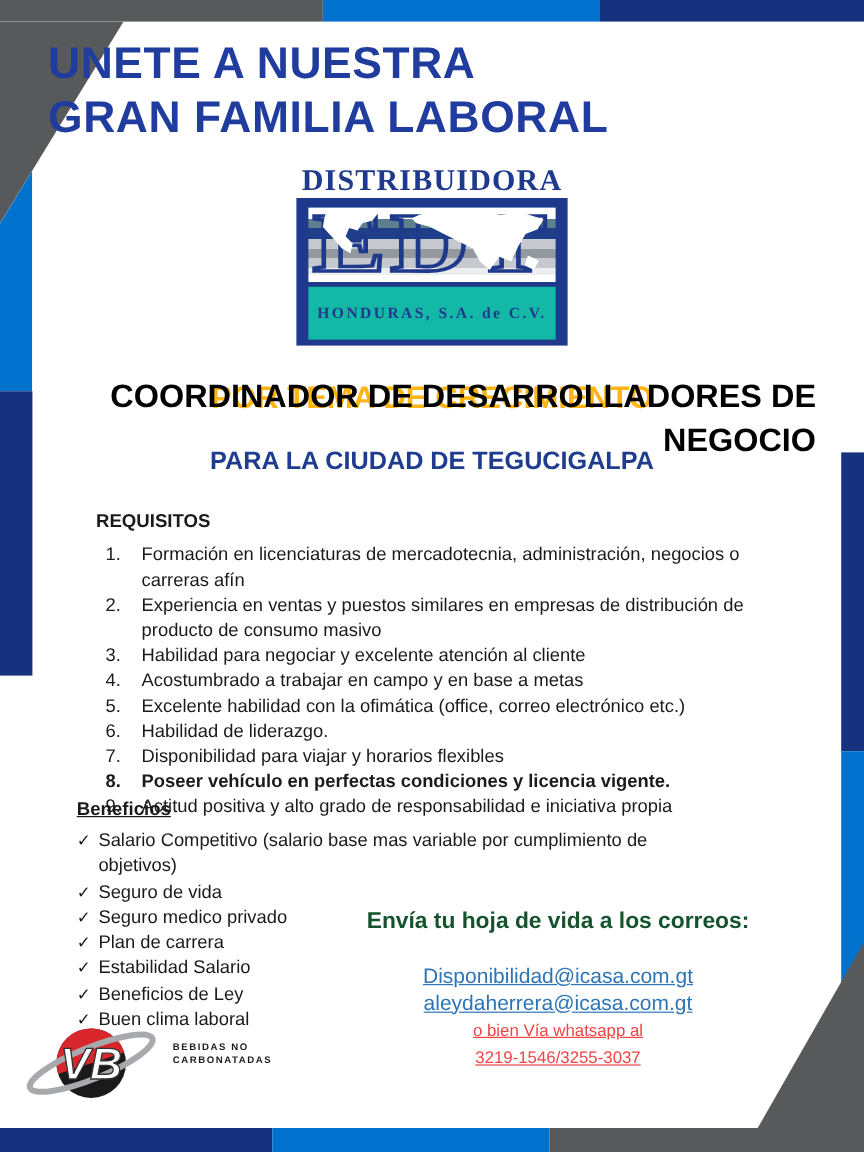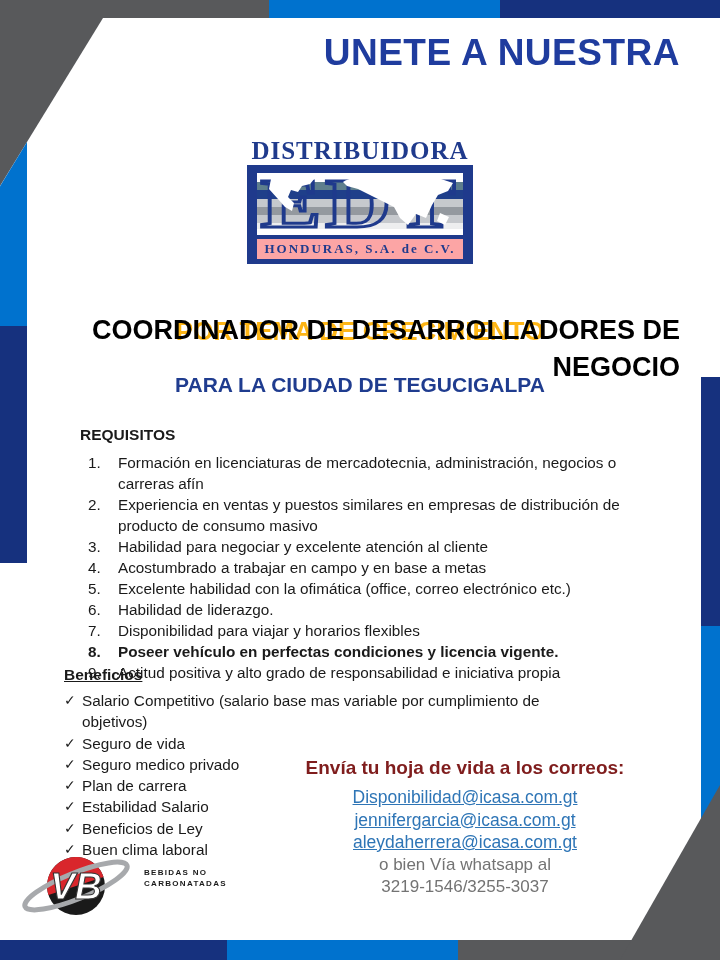--- a/index.html
+++ b/index.html
@@ -23,21 +23,21 @@
   .right-blue-band{left:701px;top:626px;width:19px;height:334px;background:#0072CE;}
   .bottom-bar-navy{left:0;top:940px;width:227px;height:20px;background:#16317E;}
   .bottom-bar-blue{left:227px;top:940px;width:231px;height:20px;background:#0072CE;}
   .bottom-bar-gray{left:458px;top:940px;width:262px;height:20px;background:#58595B;}
   .br-gray-tri{left:620px;top:785px;width:100px;height:175px;background:#58595B;
     clip-path:polygon(100% 0,100% 100%,0 100%);}
 
   
   .page-title{
     position:absolute;left:40px;top:30px;width:640px;
-    text-align:right;font-weight:bold;font-size:37px;line-height:45px;
+    text-align:left;font-weight:bold;font-size:37px;line-height:45px;
     color:#1F3C9E;letter-spacing:0.5px;
   }
 
   
   .logo{position:absolute;left:0;top:126px;width:720px;text-align:center;}
   .logo-top{
     font-family:"Liberation Serif", serif;font-weight:bold;font-size:25px;
     color:#1F3A8C;letter-spacing:1px;line-height:26px;margin-top:12px;
   }
   .logo-box{
@@ -51,23 +51,23 @@
       #94999F 55% 68%, #C6C9CD 68% 81%, #EDEEEF 81% 90%, #ffffff 90% 100%);
   }
   .edt-text{
     position:absolute;inset:0;display:flex;align-items:center;justify-content:center;
     font-family:"Liberation Serif", serif;font-weight:bold;font-size:70px;line-height:1;
     color:transparent;-webkit-text-stroke:3px #1F3A8C;
     transform:scaleX(1.3);letter-spacing:3px;
   }
   .continents{position:absolute;inset:0;}
   .logo-bottom{
-    margin-top:4px;background:#fca5a5;color:#1F3A8C;
+    margin-top:4px;background:#14b8a6;color:#1F3A8C;
     font-family:"Liberation Serif", serif;font-weight:bold;font-size:13px;
-    letter-spacing:2px;text-align:center;padding:2px 0;
+    letter-spacing:2px;text-align:center;padding:14px 0;
   }
 
   
   .reason{
     position:absolute;left:40px;top:276px;width:640px;text-align:center;
     font-weight:bold;font-size:26px;color:#FDB515;margin-top:40px;
   }
   .position-title{
     position:absolute;left:40px;top:312px;width:640px;text-align:right;
     font-weight:bold;font-size:27px;line-height:37px;color:#000000;
@@ -88,23 +88,23 @@
 
   
   .ben-section{position:absolute;left:64px;top:666px;width:540px;}
   .ben-title{font-weight:bold;font-size:15.5px;text-decoration:underline;}
   .ben-list{margin:6px 0 0;padding:0;list-style:none;font-size:15.3px;line-height:21.3px;}
   .ben-list li{display:grid;grid-template-columns:18px 505px;}
   .chk{font-size:14px;}
 
   
   .contact{position:absolute;left:270px;top:757px;width:390px;text-align:center;}
-  .contact-heading{font-weight:bold;font-size:19px;color:#7f1d1d;margin-bottom:7px;}
+  .contact-heading{font-weight:bold;font-size:19px;color:#14532d;margin-bottom:23px;}
   .email{display:block;color:#2E75B6;text-decoration:underline;font-size:17.5px;line-height:22.5px;}
-  .wa-line{display:block;color:#737373;font-size:17px;line-height:22.5px;}
+  .wa-line{display:block;color:#ef4444;text-decoration:underline;font-size:14px;line-height:22.5px;}
 
   
   .brand{position:absolute;left:18px;top:840px;display:flex;align-items:center;}
   .brand svg{overflow:visible;}
   .brand-tagline{
     margin-left:4px;margin-top:-14px;
     font-size:8px;font-weight:bold;letter-spacing:1.3px;line-height:11px;color:#1a1a1a;
   }
 </style>
 </head>
@@ -119,20 +119,21 @@
 <div class="shape right-navy-band"></div>
 <div class="shape right-blue-band"></div>
 <div class="shape bottom-bar-navy"></div>
 <div class="shape bottom-bar-blue"></div>
 <div class="shape bottom-bar-gray"></div>
 <div class="shape br-gray-tri"></div>
 
 <div class="page-title">
 
 <div>UNETE A NUESTRA</div>
+    <div>GRAN FAMILIA LABORAL</div>
   </div>
 
 <div class="logo">
   <div class="logo-top">DISTRIBUIDORA</div>
   <div class="logo-box">
     <div class="edt-stripes">
       <div class="edt-text">EDT</div>
       <svg class="continents" viewBox="0 0 206 62" width="206" height="62" xmlns="http://www.w3.org/2000/svg">
         <path fill="#ffffff" d="M14,6 C20,2 34,1 44,3 L58,5 L53,11 L45,13 L41,19 L34,17 L31,24 L37,30 L35,38 L28,34 L21,26 L12,16 Z"></path>
         <path fill="#ffffff" d="M86,9 C96,3 112,2 124,5 L142,3 L160,6 L178,4 L196,10 L191,18 L181,22 L175,32 L169,45 L159,41 L151,52 L143,45 L137,34 L125,28 L113,22 L101,16 L90,13 Z"></path>
@@ -235,21 +236,20 @@
         <span class="ben-text">Buen clima laboral</span>
       </li>
     </ul>
 </div>
 
 <div class="contact">
   <div class="contact-heading">Envía tu hoja de vida a los correos:</div>
   <div>
 
   <a href="#" class="email">Disponibilidad@icasa.com.gt</a>
-      <a href="#" class="email">jennifergarcia@icasa.com.gt</a>
       <a href="#" class="email">aleydaherrera@icasa.com.gt</a>
     </div>
   <span class="wa-line">o bien Vía whatsapp al</span>
   <span class="wa-line">3219-1546/3255-3037</span>
 </div>
 
 <div class="brand">
   <svg width="122" height="90" viewBox="0 0 122 90" xmlns="http://www.w3.org/2000/svg">
     <circle cx="58" cy="46" r="29" fill="#1A1A1A"></circle>
     <path d="M29,46 A29,29 0 0 1 87,46 Z" fill="#D9262C" transform="rotate(-18 58 46)"></path>

